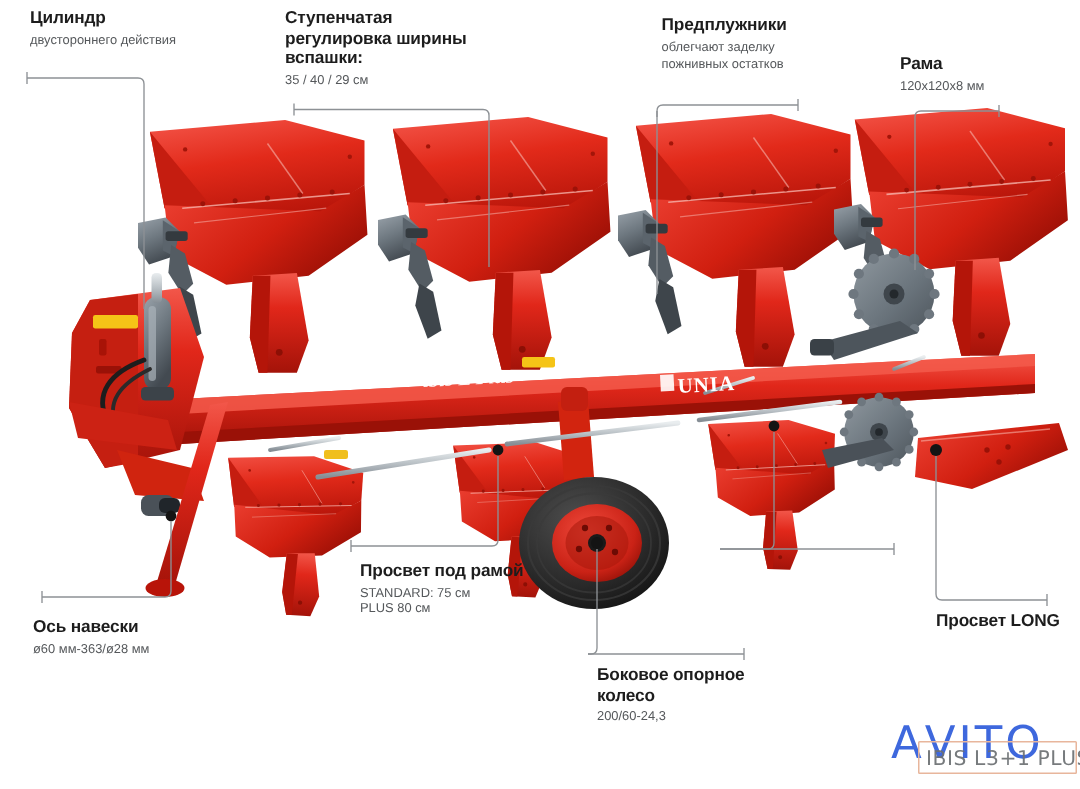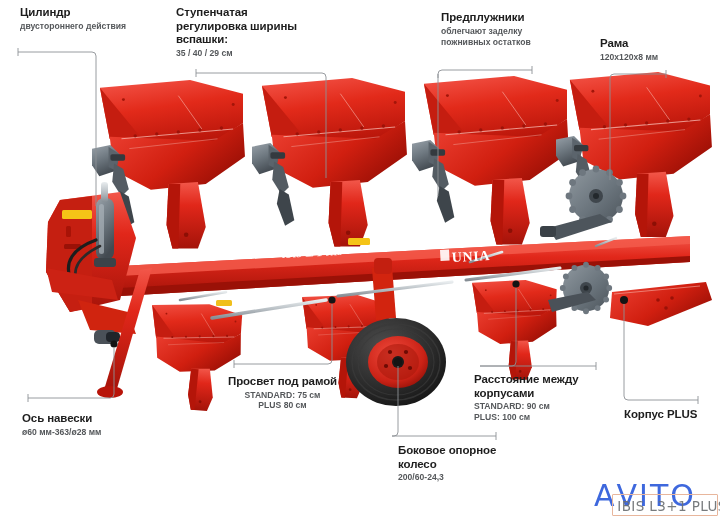--- a/index.html
+++ b/index.html
@@ -21,21 +21,21 @@
   .callout .title {
     font-size: 11.5px;
     font-weight: bold;
     color: #1d1d1d;
     line-height: 13.5px;
     letter-spacing: -0.1px;
     white-space: pre-line;
   }
   .callout .sub {
     font-size: 8.6px;
-    font-weight: bold;
+    font-weight: normal;
     color: #55585b;
     line-height: 11.2px;
     letter-spacing: 0px;
     white-space: pre-line;
     margin-top: 1px;
   }
   .callout .sub.tight { line-height: 10.6px; }
 
   
   #leaders {
@@ -366,21 +366,21 @@
     <circle class="anchor-dot" cx="624" cy="300" r="4"></circle>
     <path class="lead" d="M624,304 L624,396 Q624,400 628,400 L698,400"></path>
     <line class="tick" x1="698" y1="396" x2="698" y2="404"></line>
   </svg>
 
   <div class="callout" style="left:20px; top:6px;">
     <div class="title">Цилиндр</div>
     <div class="sub">двустороннего действия</div>
   </div>
 
-  <div class="callout" style="left:176px; top:6px;">
+  <div class="callout" style="left:190px; top:6px;">
     <div class="title">Ступенчатая
 регулировка ширины
 вспашки:</div>
     <div class="sub">35 / 40 / 29 см</div>
   </div>
 
   <div class="callout" style="left:441px; top:11px;">
     <div class="title">Предплужники</div>
     <div class="sub">облегчают заделку
 пожнивных остатков</div>
@@ -389,35 +389,29 @@
   <div class="callout" style="left:600px; top:37px;">
     <div class="title">Рама</div>
     <div class="sub">120х120х8 мм</div>
   </div>
 
   <div class="callout" style="left:22px; top:412px;">
     <div class="title">Ось навески</div>
     <div class="sub">ø60 мм-363/ø28 мм</div>
   </div>
 
-  <div class="callout" style="left:228px; top:375px;text-align:center;">
+  <div class="callout" style="left:240px; top:375px;">
     <div class="title">Просвет под рамой</div>
     <div class="sub tight">STANDARD: 75 см
 PLUS 80 см</div>
   </div>
 
-  <div class="callout" style="left:474px; top:373px;">
-    <div class="title">Расстояние между
-корпусами</div>
-    <div class="sub tight">STANDARD: 90 см
-PLUS: 100 см</div>
-  </div>
 
   <div class="callout" style="left:624px; top:408px;">
-    <div class="title">Корпус PLUS</div>
+    <div class="title">Просвет LONG</div>
   </div>
 
   <div class="callout" style="left:398px; top:444px;">
     <div class="title">Боковое опорное
 колесо</div>
     <div class="sub">200/60-24,3</div>
   </div>
 
   <div id="wm-ghost">АVITО</div>
   <div id="badge">

